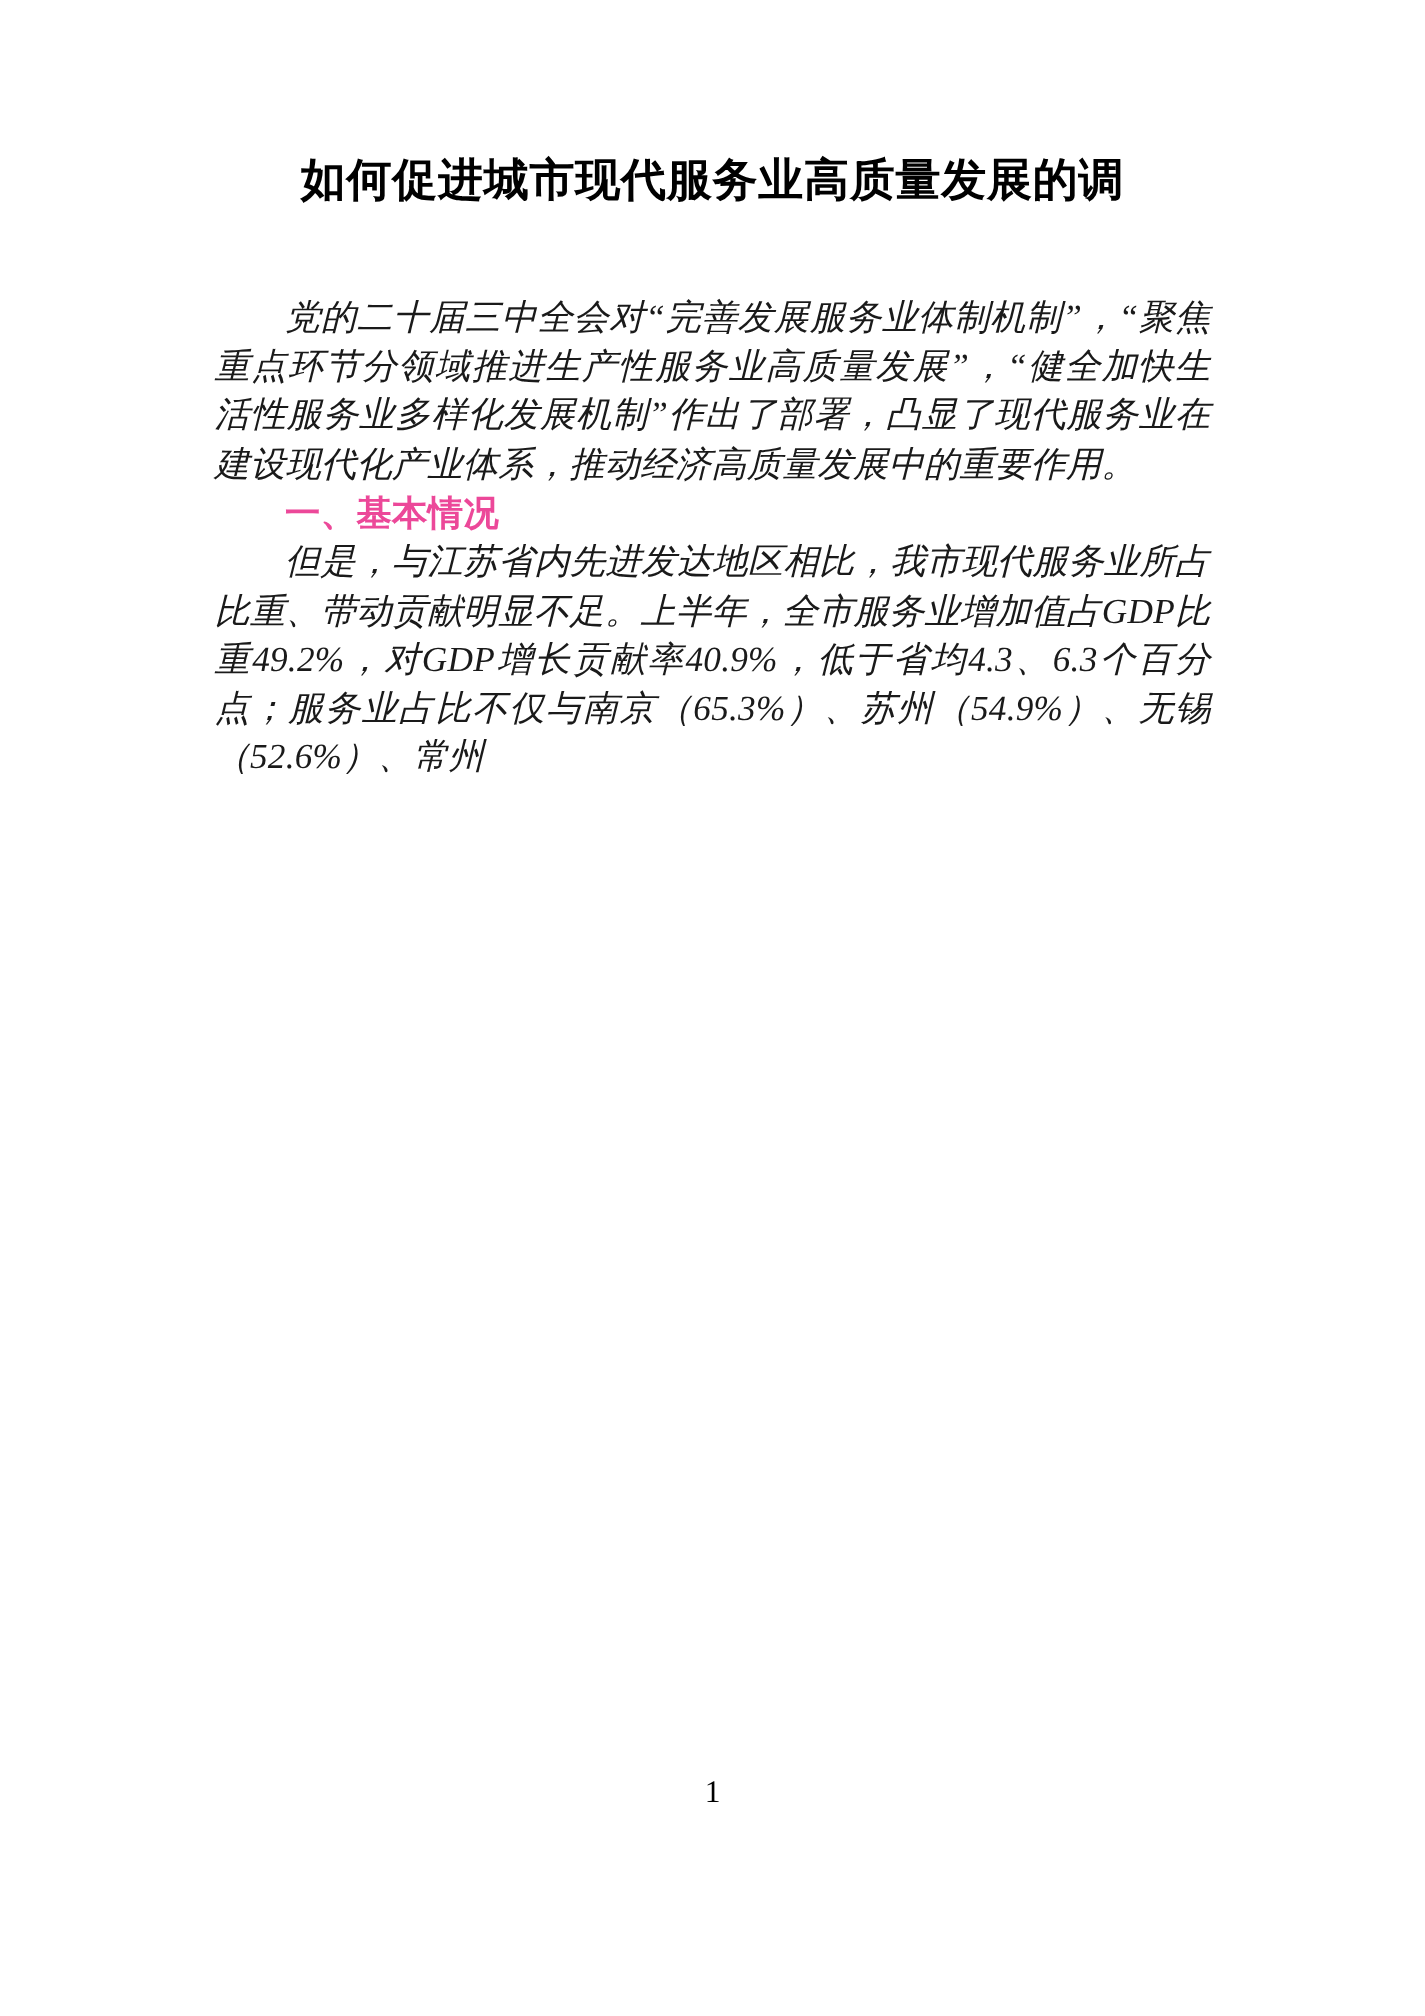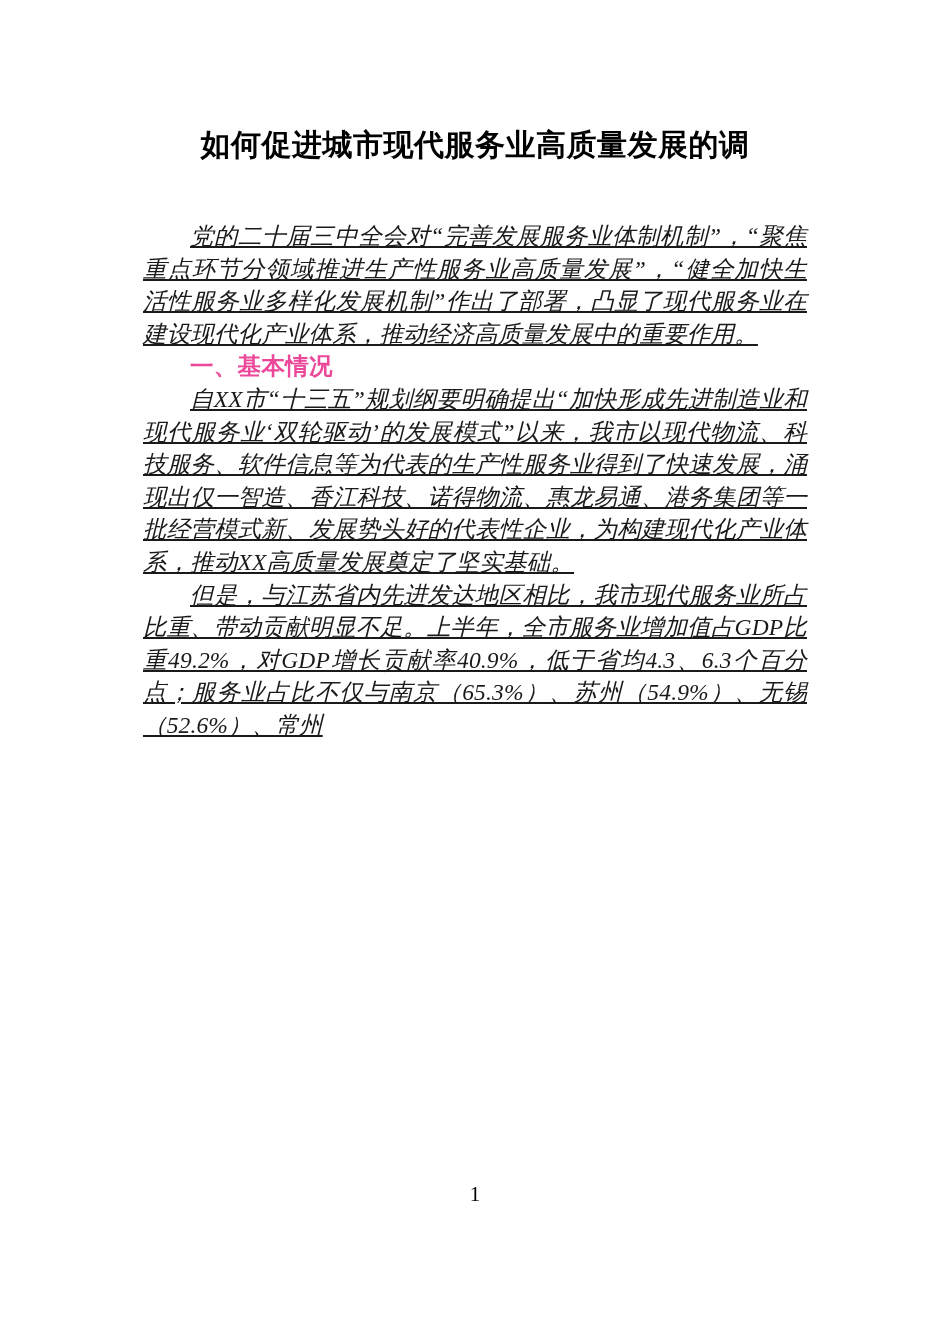--- a/index.html
+++ b/index.html
@@ -26,21 +26,21 @@
 
   .doc-title {
     font-family: "Liberation Serif", "DejaVu Serif", serif;
     font-weight: bold;
     font-size: 30px;
     line-height: 64px;
     text-align: center;
     color: #000000;
     letter-spacing: 0.5px;
     margin: 0;
-    padding-top: 113px;
+    padding-top: 89px;
   }
 
   .title-line {
     display: block;
   }
 
   .body-block {
     margin-top: 43px;
   }
 
@@ -48,21 +48,20 @@
     font-family: "Liberation Serif", "DejaVu Serif", serif;
     font-style: italic;
     font-size: 23.5px;
     line-height: 32.6px;
     color: #1a1a1a;
     text-align: justify;
     text-justify: inter-ideograph;
     text-indent: 2em;
     margin: 0;
     letter-spacing: 0.15px;
-    text-decoration: underline;
     -webkit-font-smoothing: antialiased;
   }
 
   h2.section-heading {
     font-family: "Liberation Sans", "DejaVu Sans", sans-serif;
     font-style: normal;
     font-weight: bold;
     font-size: 23.5px;
     line-height: 32.6px;
     color: #ec4899;
@@ -94,21 +93,20 @@
       <span class="title-line">如何促进城市现代服务业高质量发展的调</span>
     </h1>
 
     <div class="body-block">
 
       <p class="para">党的二十届三中全会对“完善发展服务业体制机制”，“聚焦重点环节分领域推进生产性服务业高质量发展”，“健全加快生活性服务业多样化发展机制”作出了部署，凸显了现代服务业在建设现代化产业体系，推动经济高质量发展中的重要作用。</p>
 
 
       <h2 class="section-heading">一、基本情况</h2>
 
-      <p class="para">自XX市“十三五”规划纲要明确提出“加快形成先进制造业和现代服务业‘双轮驱动’的发展模式”以来，我市以现代物流、科技服务、软件信息等为代表的生产性服务业得到了快速发展，涌现出仅一智造、香江科技、诺得物流、惠龙易通、港务集团等一批经营模式新、发展势头好的代表性企业，为构建现代化产业体系，推动XX高质量发展奠定了坚实基础。</p>
 
       <p class="para">但是，与江苏省内先进发达地区相比，我市现代服务业所占比重、带动贡献明显不足。上半年，全市服务业增加值占GDP比重49.2%，对GDP增长贡献率40.9%，低于省均4.3、6.3个百分点；服务业占比不仅与南京（65.3%）、苏州（54.9%）、无锡（52.6%）、常州</p>
 
     </div>
   </div>
 
   <div class="page-number">1</div>
 
 </div>
 

